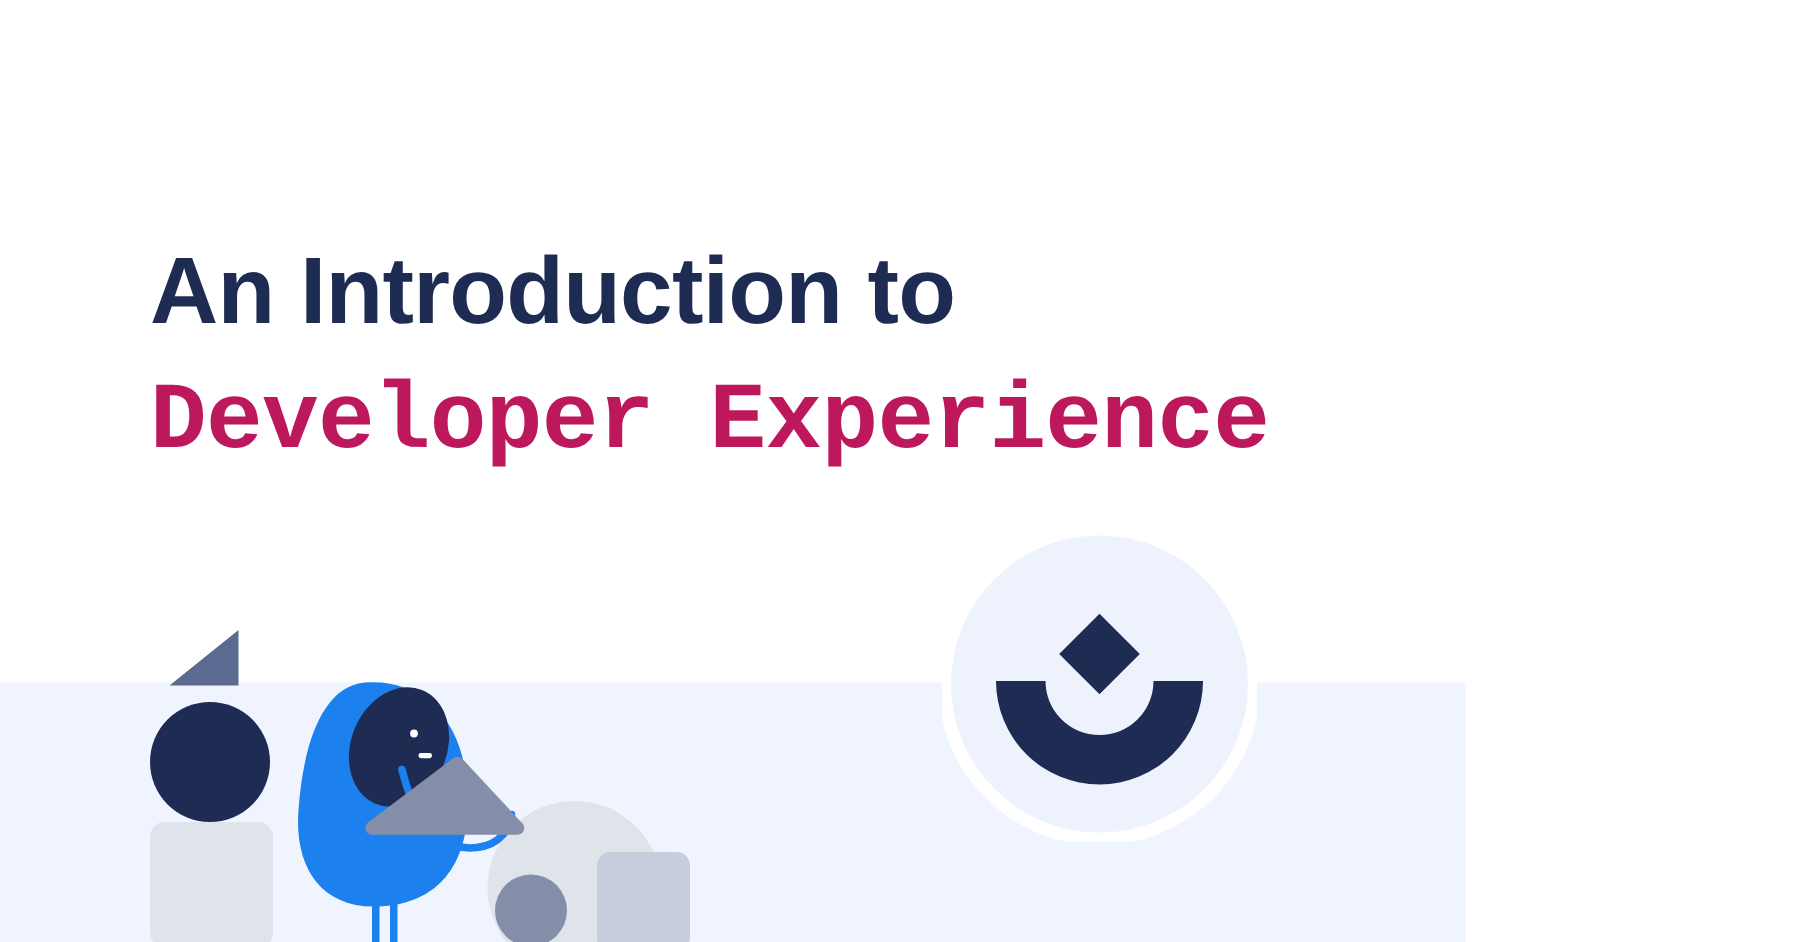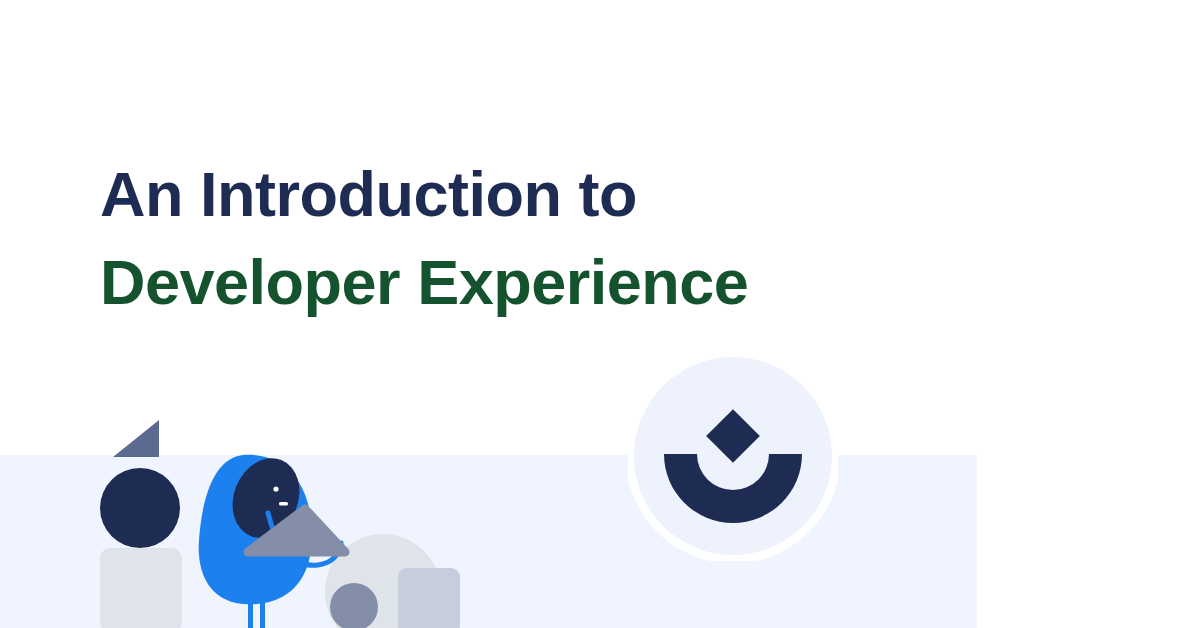--- a/index.html
+++ b/index.html
@@ -34,21 +34,21 @@
     left: 100px;
     top: 108px;
     width: 900px;
     font-size: 63px;
     line-height: 88px;
     font-weight: 700;
     letter-spacing: -0.5px;
     color: #1e2c54;
   }
   .headline .line { display: block; white-space: nowrap; }
-  .headline .accent { color: #14532d; }
+  .headline .accent { color: #be185d; font-family: Liberation Mono, monospace; }
 
   
   .illo {
     position: absolute;
     left: 0;
     top: 0;
     width: 1200px;
     height: 628px;
     pointer-events: none;
   }

